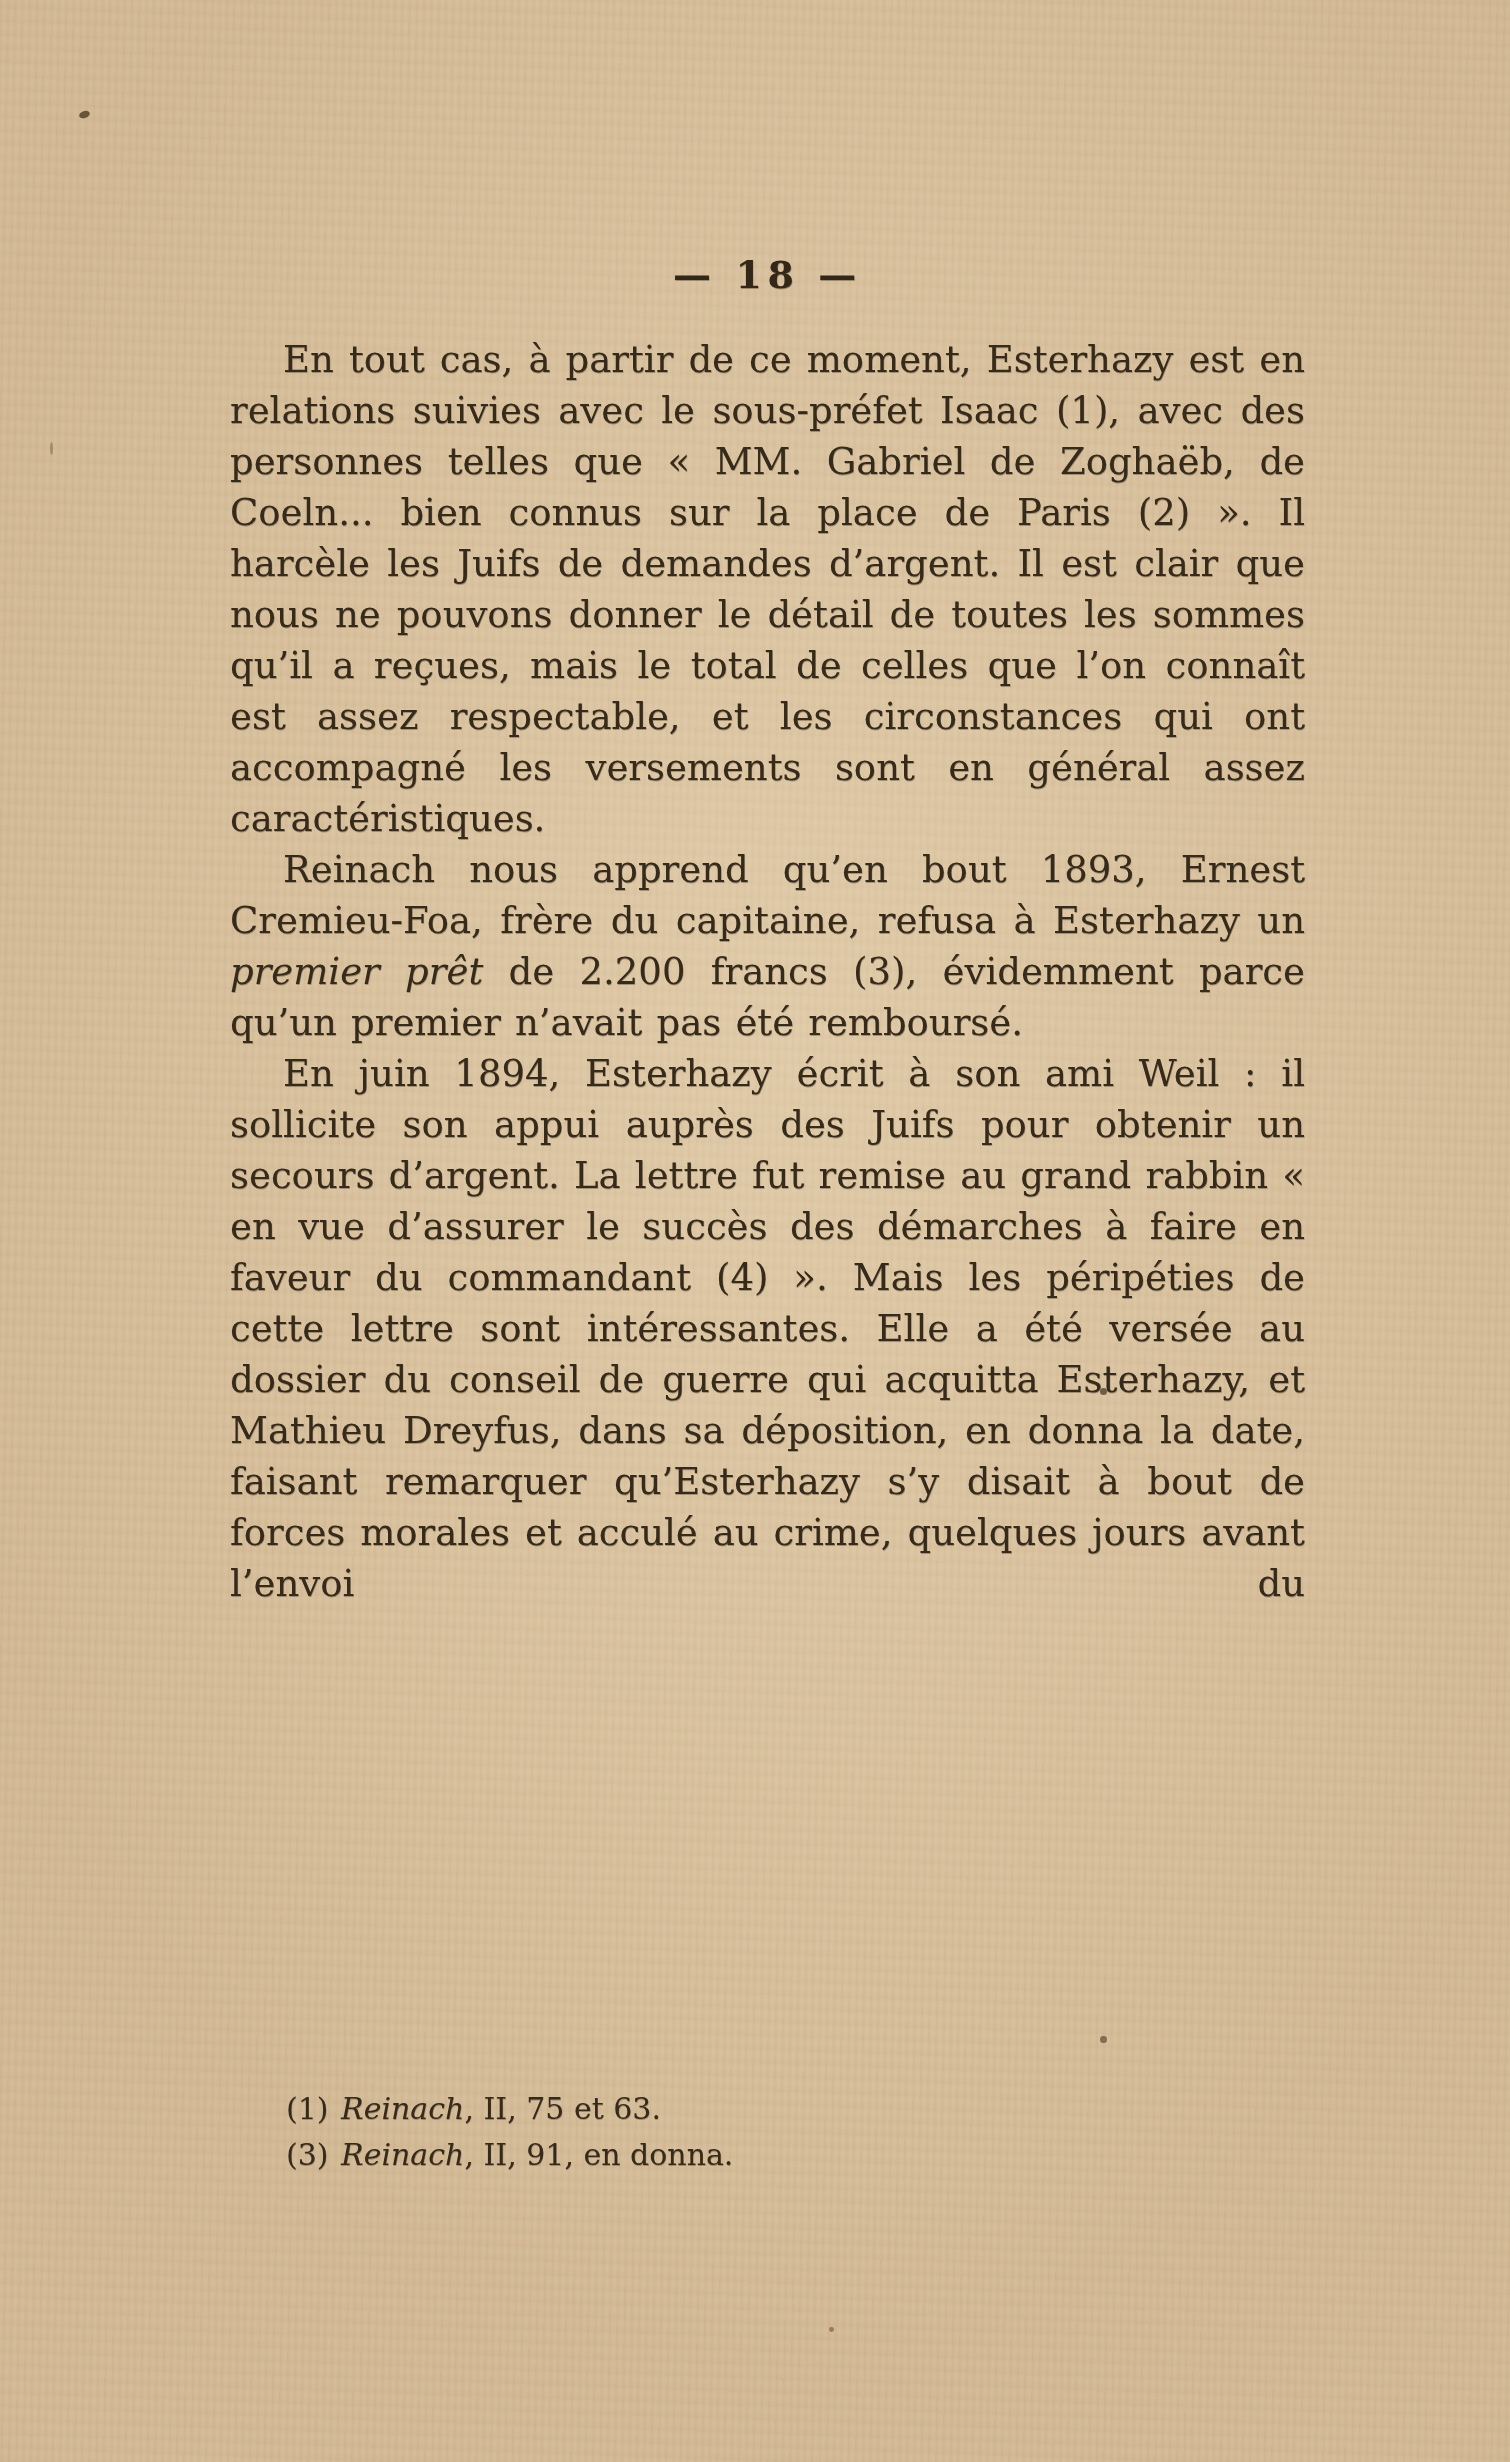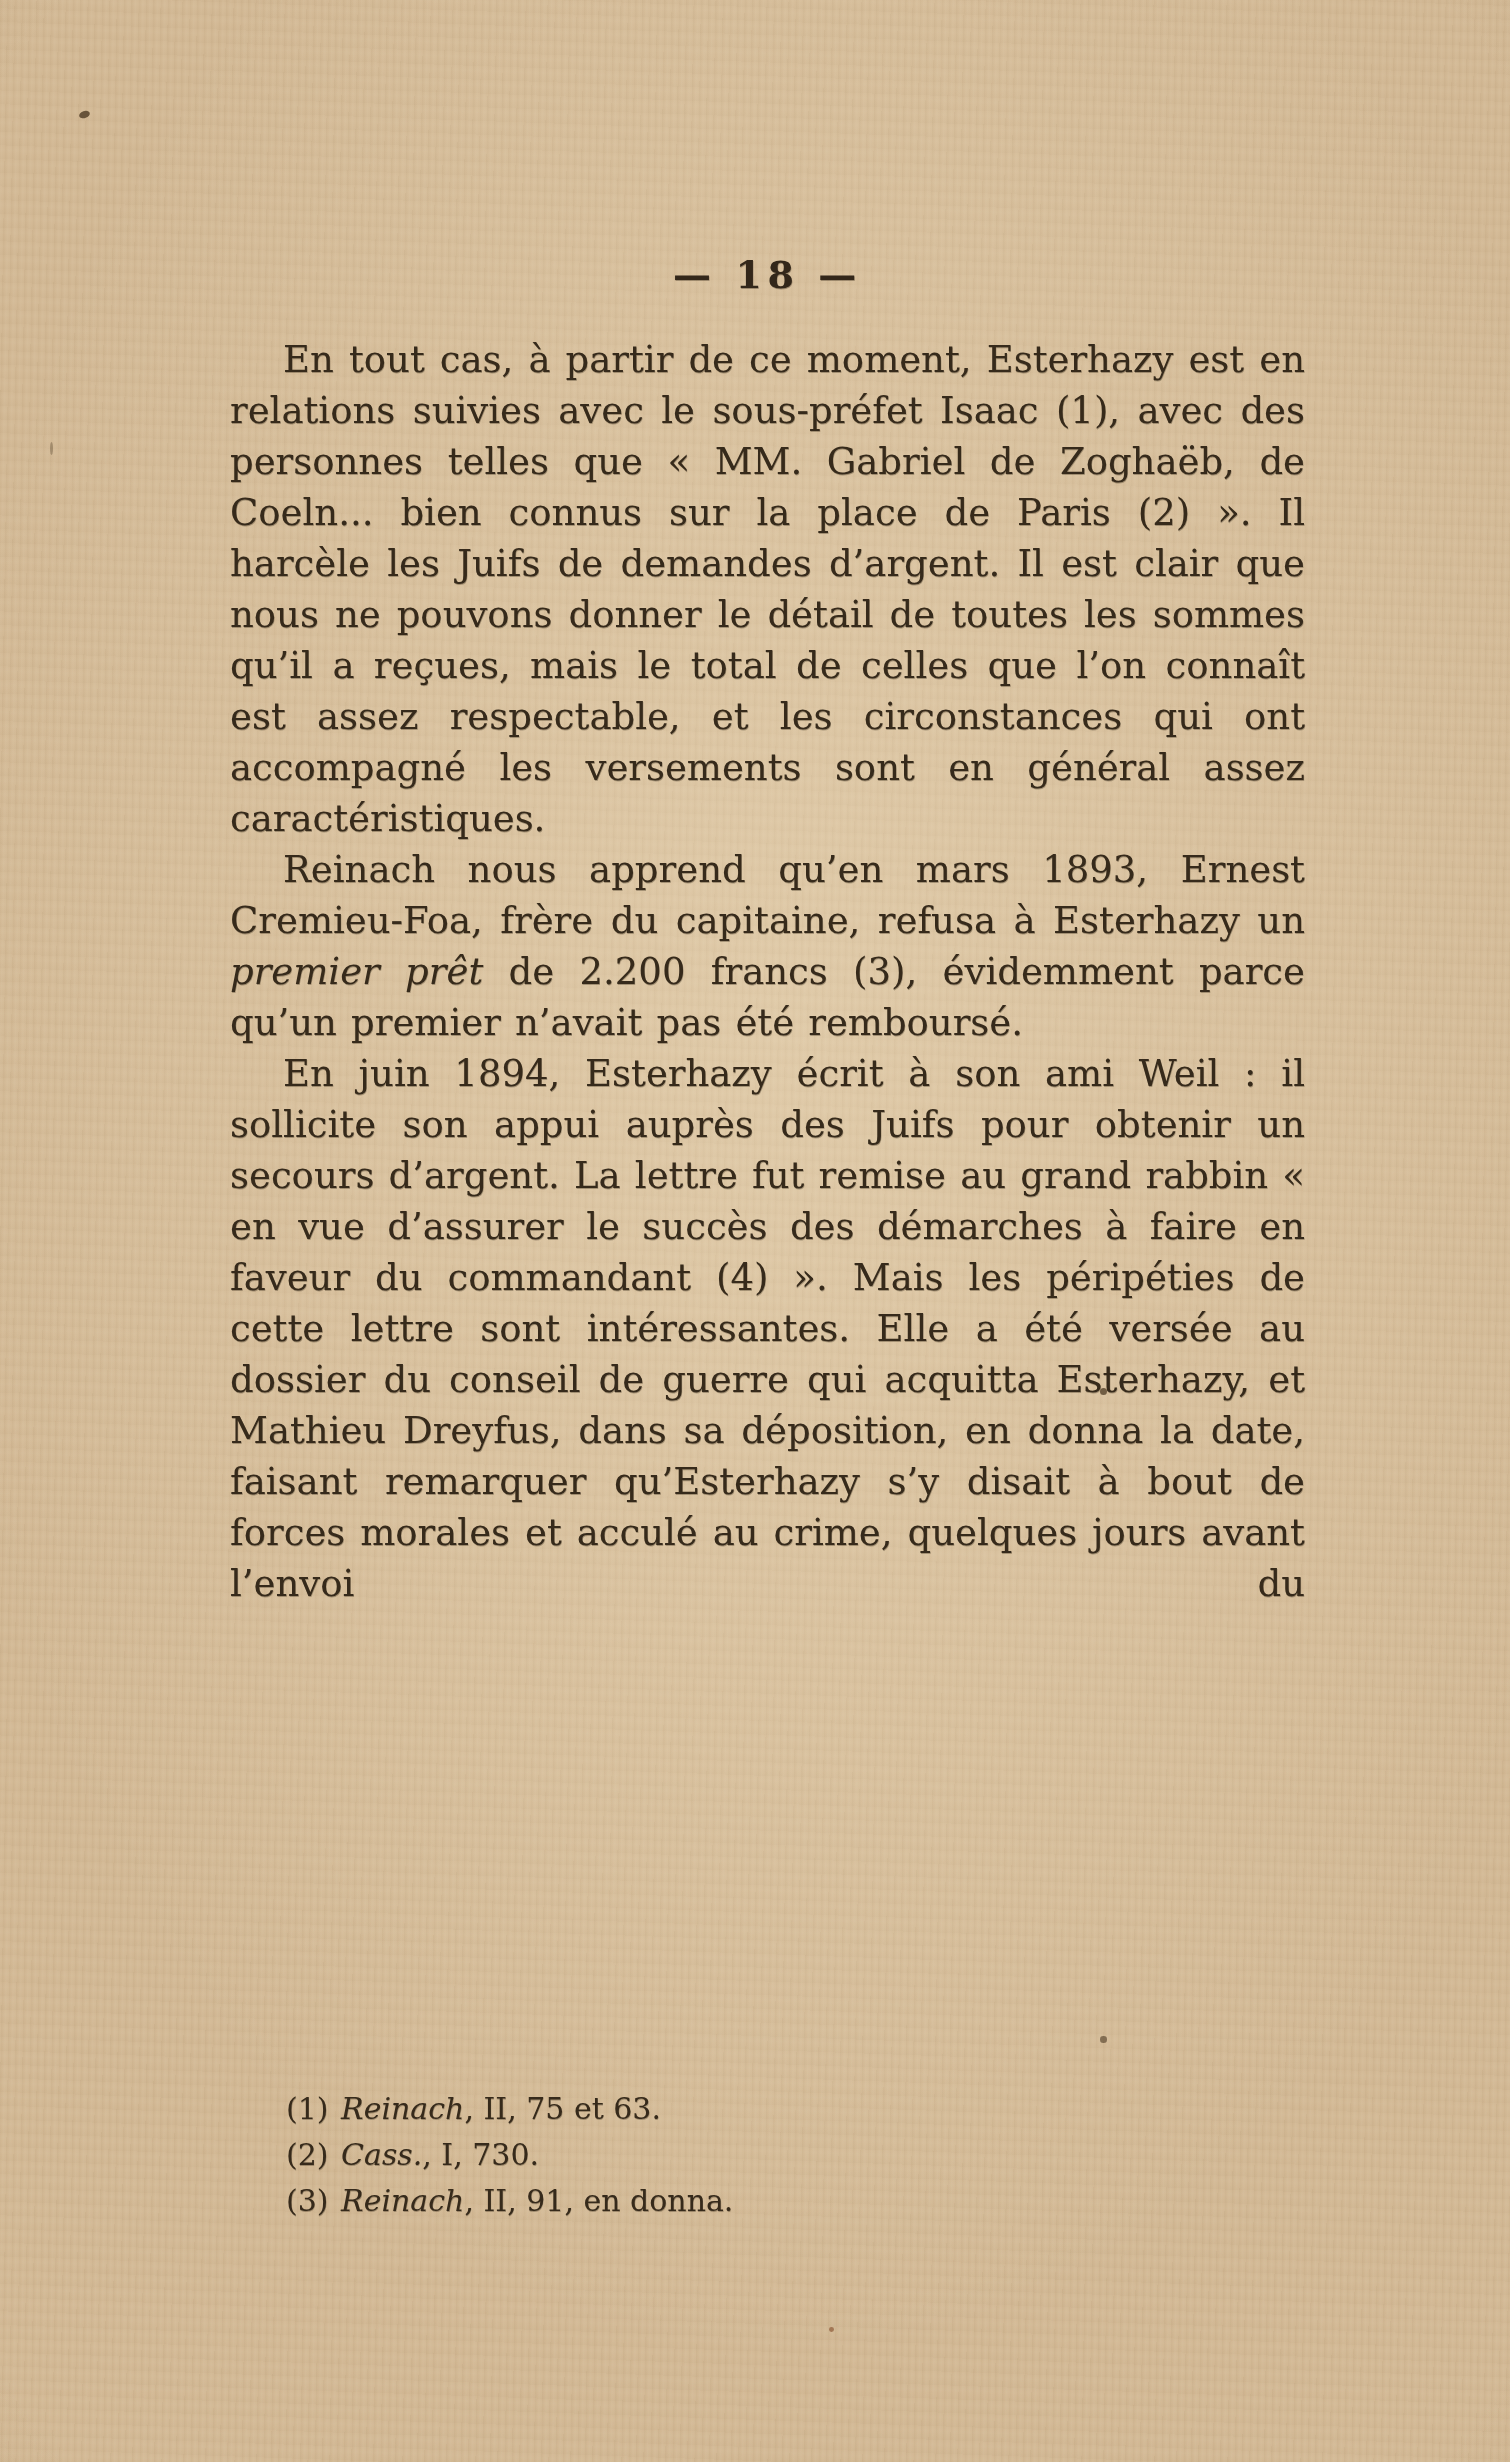--- a/index.html
+++ b/index.html
@@ -105,31 +105,30 @@
 
 <div class="scan">
 
   <div class="textblock">
 
     <div class="page-header">— 18 —</div>
 
 
     <p class="para"><span>En tout cas, à partir de ce moment, Esterhazy est en relations suivies avec le sous-préfet Isaac (1), avec des personnes telles que « MM. Gabriel de Zoghaëb, de Coeln... bien connus sur la place de Paris (2) ». Il harcèle les Juifs de demandes d’argent. Il est clair que nous ne pouvons donner le détail de toutes les sommes qu’il a reçues, mais le total de celles que l’on connaît est assez respectable, et les circonstances qui ont accompagné les versements sont en général assez caractéristiques.</span></p>
 
-    <p class="para"><span>Reinach nous apprend qu’en mars 1893, Ernest Cremieu-Foa, frère du capitaine, refusa à Esterhazy un </span><span class="it">premier prêt</span><span> de 2.200 francs (3), évidemment parce qu’un premier n’avait pas été remboursé.</span></p>
+    <p class="para"><span>Reinach nous apprend qu’en bout 1893, Ernest Cremieu-Foa, frère du capitaine, refusa à Esterhazy un </span><span class="it">premier prêt</span><span> de 2.200 francs (3), évidemment parce qu’un premier n’avait pas été remboursé.</span></p>
 
     <p class="para continues"><span>En juin 1894, Esterhazy écrit à son ami Weil : il sollicite son appui auprès des Juifs pour obtenir un secours d’argent. La lettre fut remise au grand rabbin « en vue d’assurer le succès des démarches à faire en faveur du commandant (4) ». Mais les péripéties de cette lettre sont intéressantes. Elle a été versée au dossier du conseil de guerre qui acquitta Esterhazy, et Mathieu Dreyfus, dans sa déposition, en donna la date, faisant remarquer qu’Esterhazy s’y disait à bout de forces morales et acculé au crime, quelques jours avant l’envoi du</span></p>
 
   </div>
 
   <div class="footnotes">
 
     <p class="fn"><span class="fn-marker">(1)</span><span class="it">Reinach</span><span>, II, 75 et 63.</span></p>
 
-    <p class="fn"><span class="fn-marker">(2)</span><span class="it">Cass.</span><span>, I, 730.</span></p>
 
     <p class="fn"><span class="fn-marker">(3)</span><span class="it">Reinach</span><span>, II, 91, en donna.</span></p>
 
 
   </div>
 
   <div class="speck s1"></div>
   <div class="speck s2"></div>
   <div class="speck s3"></div>
   <div class="speck s4"></div>

